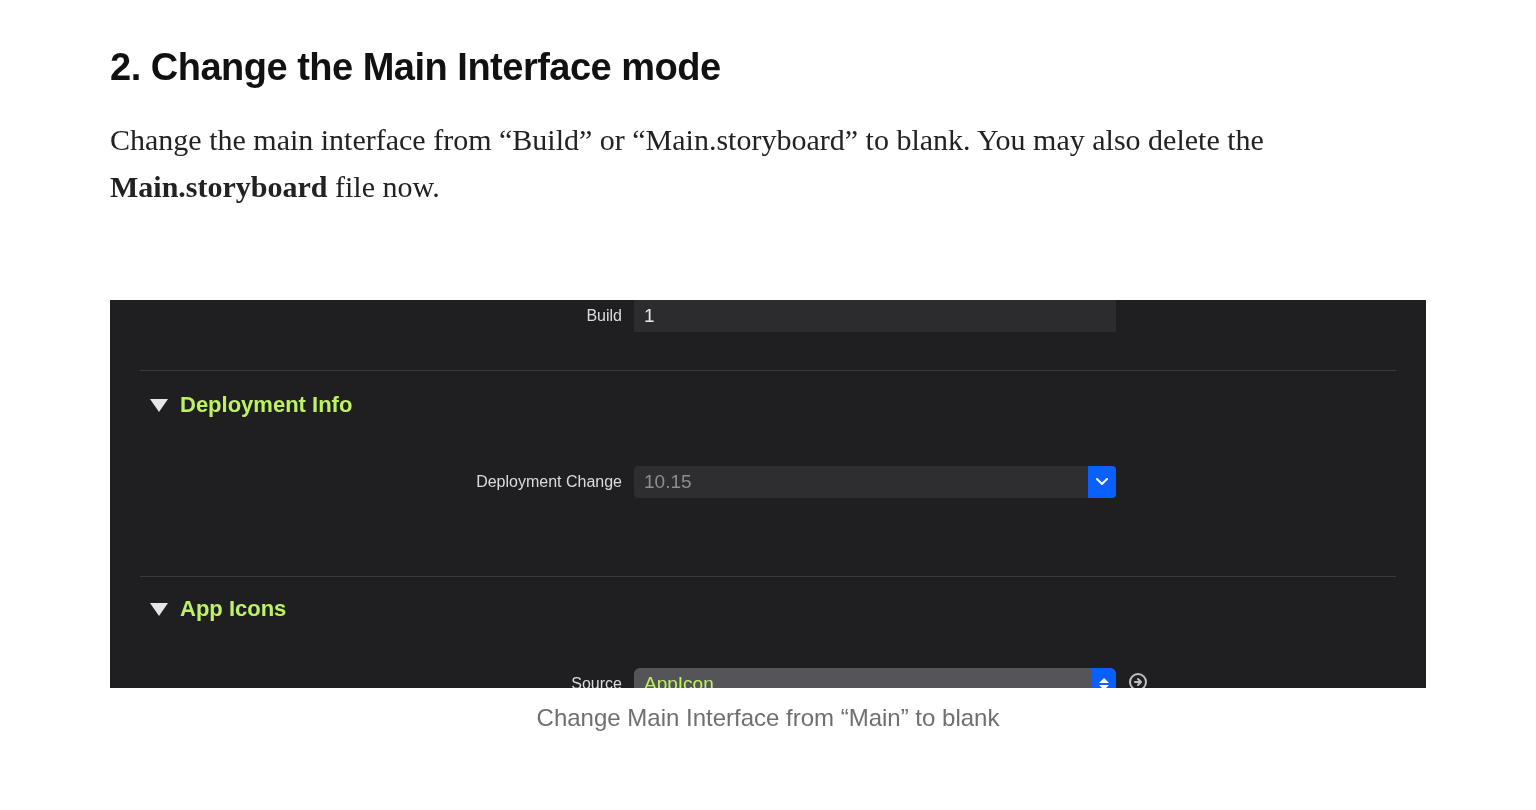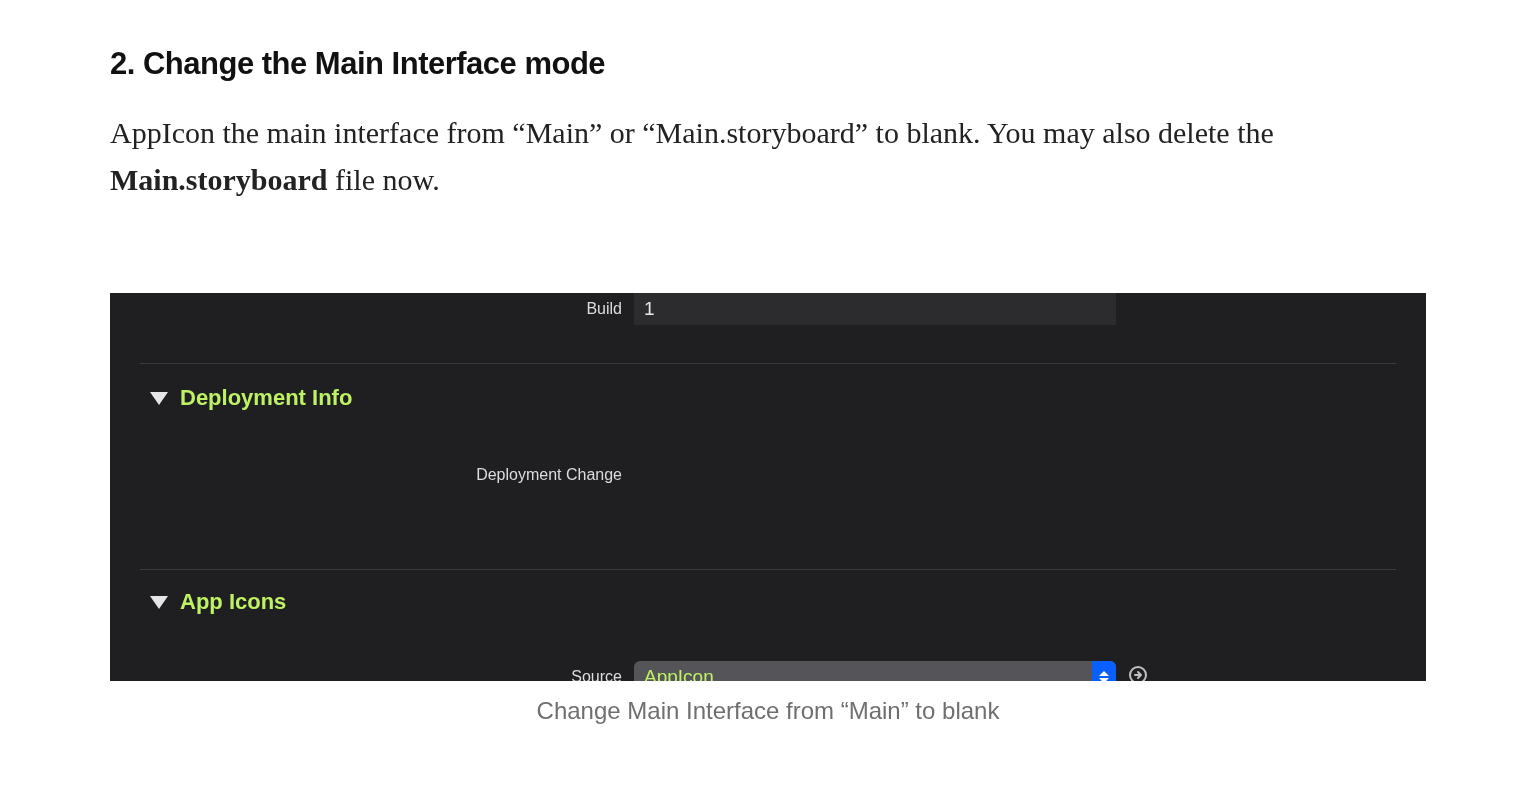--- a/index.html
+++ b/index.html
@@ -14,21 +14,21 @@
 
   .page {
     box-sizing: border-box;
     padding: 46px 110px 0 110px;
   }
 
   h2.heading {
     margin: 0 0 28px 0;
     font-family: -apple-system, BlinkMacSystemFont, "Segoe UI", Helvetica, Arial, sans-serif;
     font-weight: 800;
-    font-size: 31px;
+    font-size: 38px;
     letter-spacing: -0.5px;
     color: #111;
   }
 
   p.body-text {
     margin: 0 0 90px 0;
     font-family: Georgia, "Times New Roman", serif;
     font-size: 30px;
     line-height: 1.55;
     color: #222;
@@ -218,21 +218,21 @@
     font-family: -apple-system, BlinkMacSystemFont, "Segoe UI", Helvetica, Arial, sans-serif;
   }
 </style>
 </head>
 <body>
 
 <div class="page">
   <h2 class="heading">2. Change the Main Interface mode</h2>
 
   <p class="body-text">
-    <span>AppIcon the main interface from “Main” or “Main.storyboard” to blank. You may also delete the </span><span class="bold">Main.storyboard</span><span> file now.</span>
+    <span>Change the main interface from “Build” or “Main.storyboard” to blank. You may also delete the </span><span class="bold">Main.storyboard</span><span> file now.</span>
   </p>
 
   <div class="figure">
     <div class="shot">
 
       <div class="row build">
         <div class="label">Build</div>
         <div class="control">
           <div class="textfield">
             <span>1</span>
@@ -242,20 +242,30 @@
 
       <div class="divider d1"></div>
 
       <div class="section-header deploy">
         <span class="tri-down"></span>
         <span>Deployment Info</span>
       </div>
 
       <div class="row dtarget">
         <div class="label">Deployment Change</div>
+        <div class="control">
+          <div class="combo">
+            <div class="val">10.15</div>
+            <div class="chev">
+              <svg width="12" height="8" viewBox="0 0 12 8">
+                  <path d="M1 1 L6 6 L11 1" stroke="#fff" stroke-width="2" fill="none" stroke-linecap="round" stroke-linejoin="round"></path>
+                </svg>
+            </div>
+          </div>
+        </div>
       </div>
 
 
       <div class="divider d2"></div>
 
       <div class="section-header icons">
         <span class="tri-down"></span>
         <span>App Icons</span>
       </div>
 

